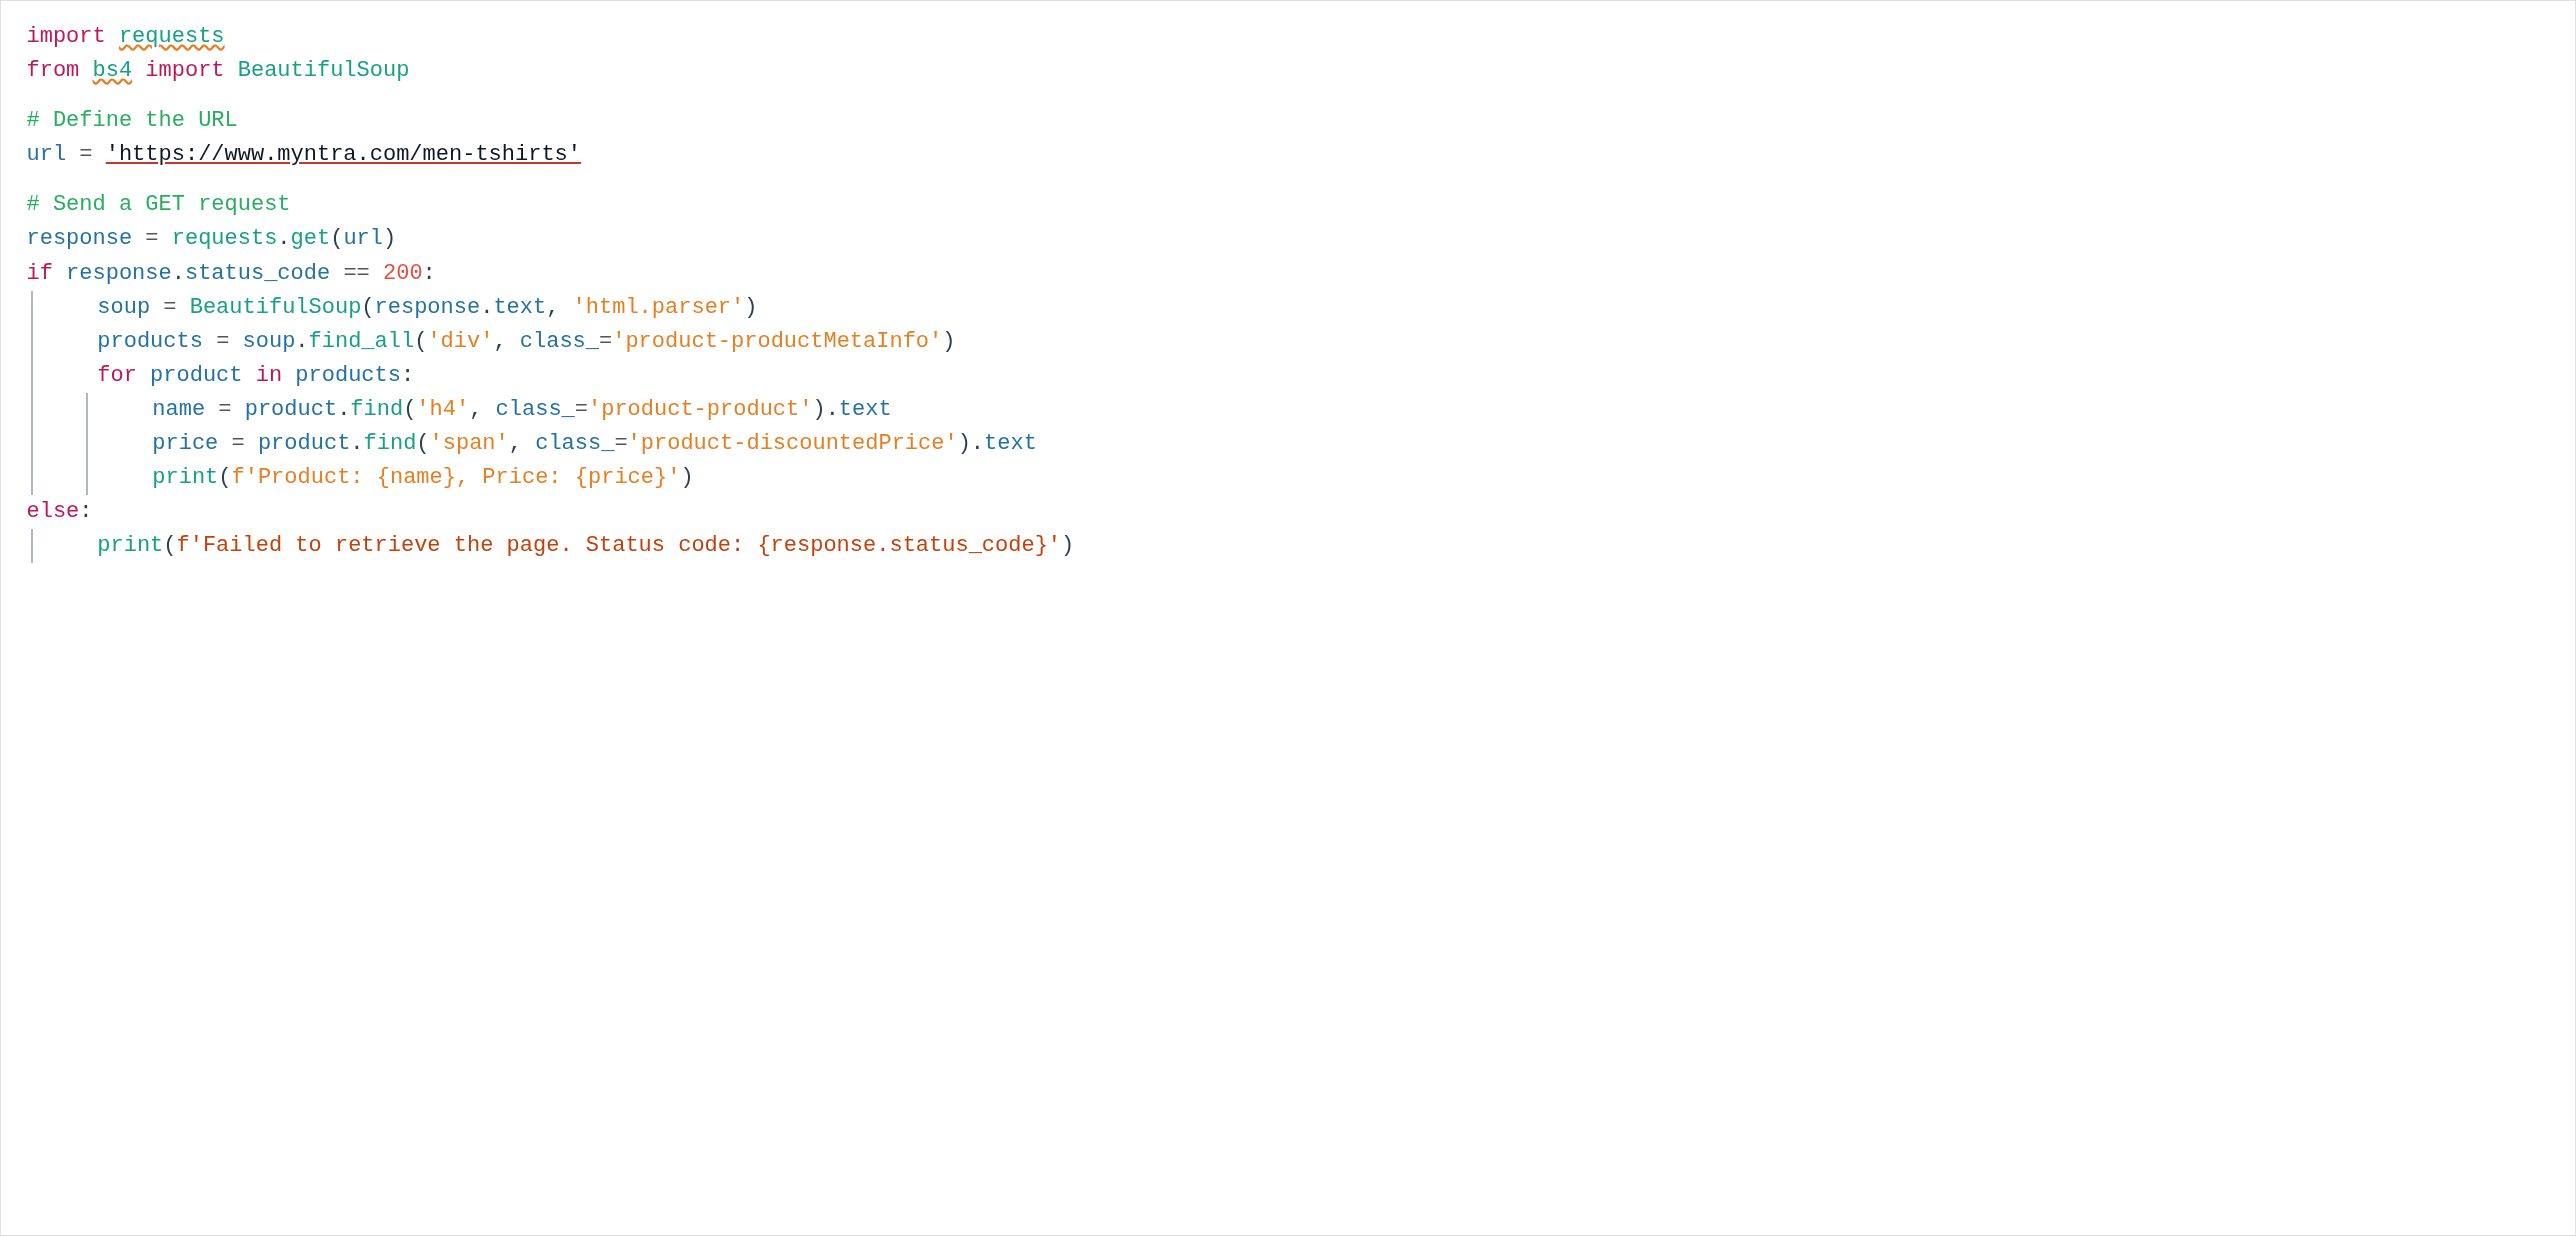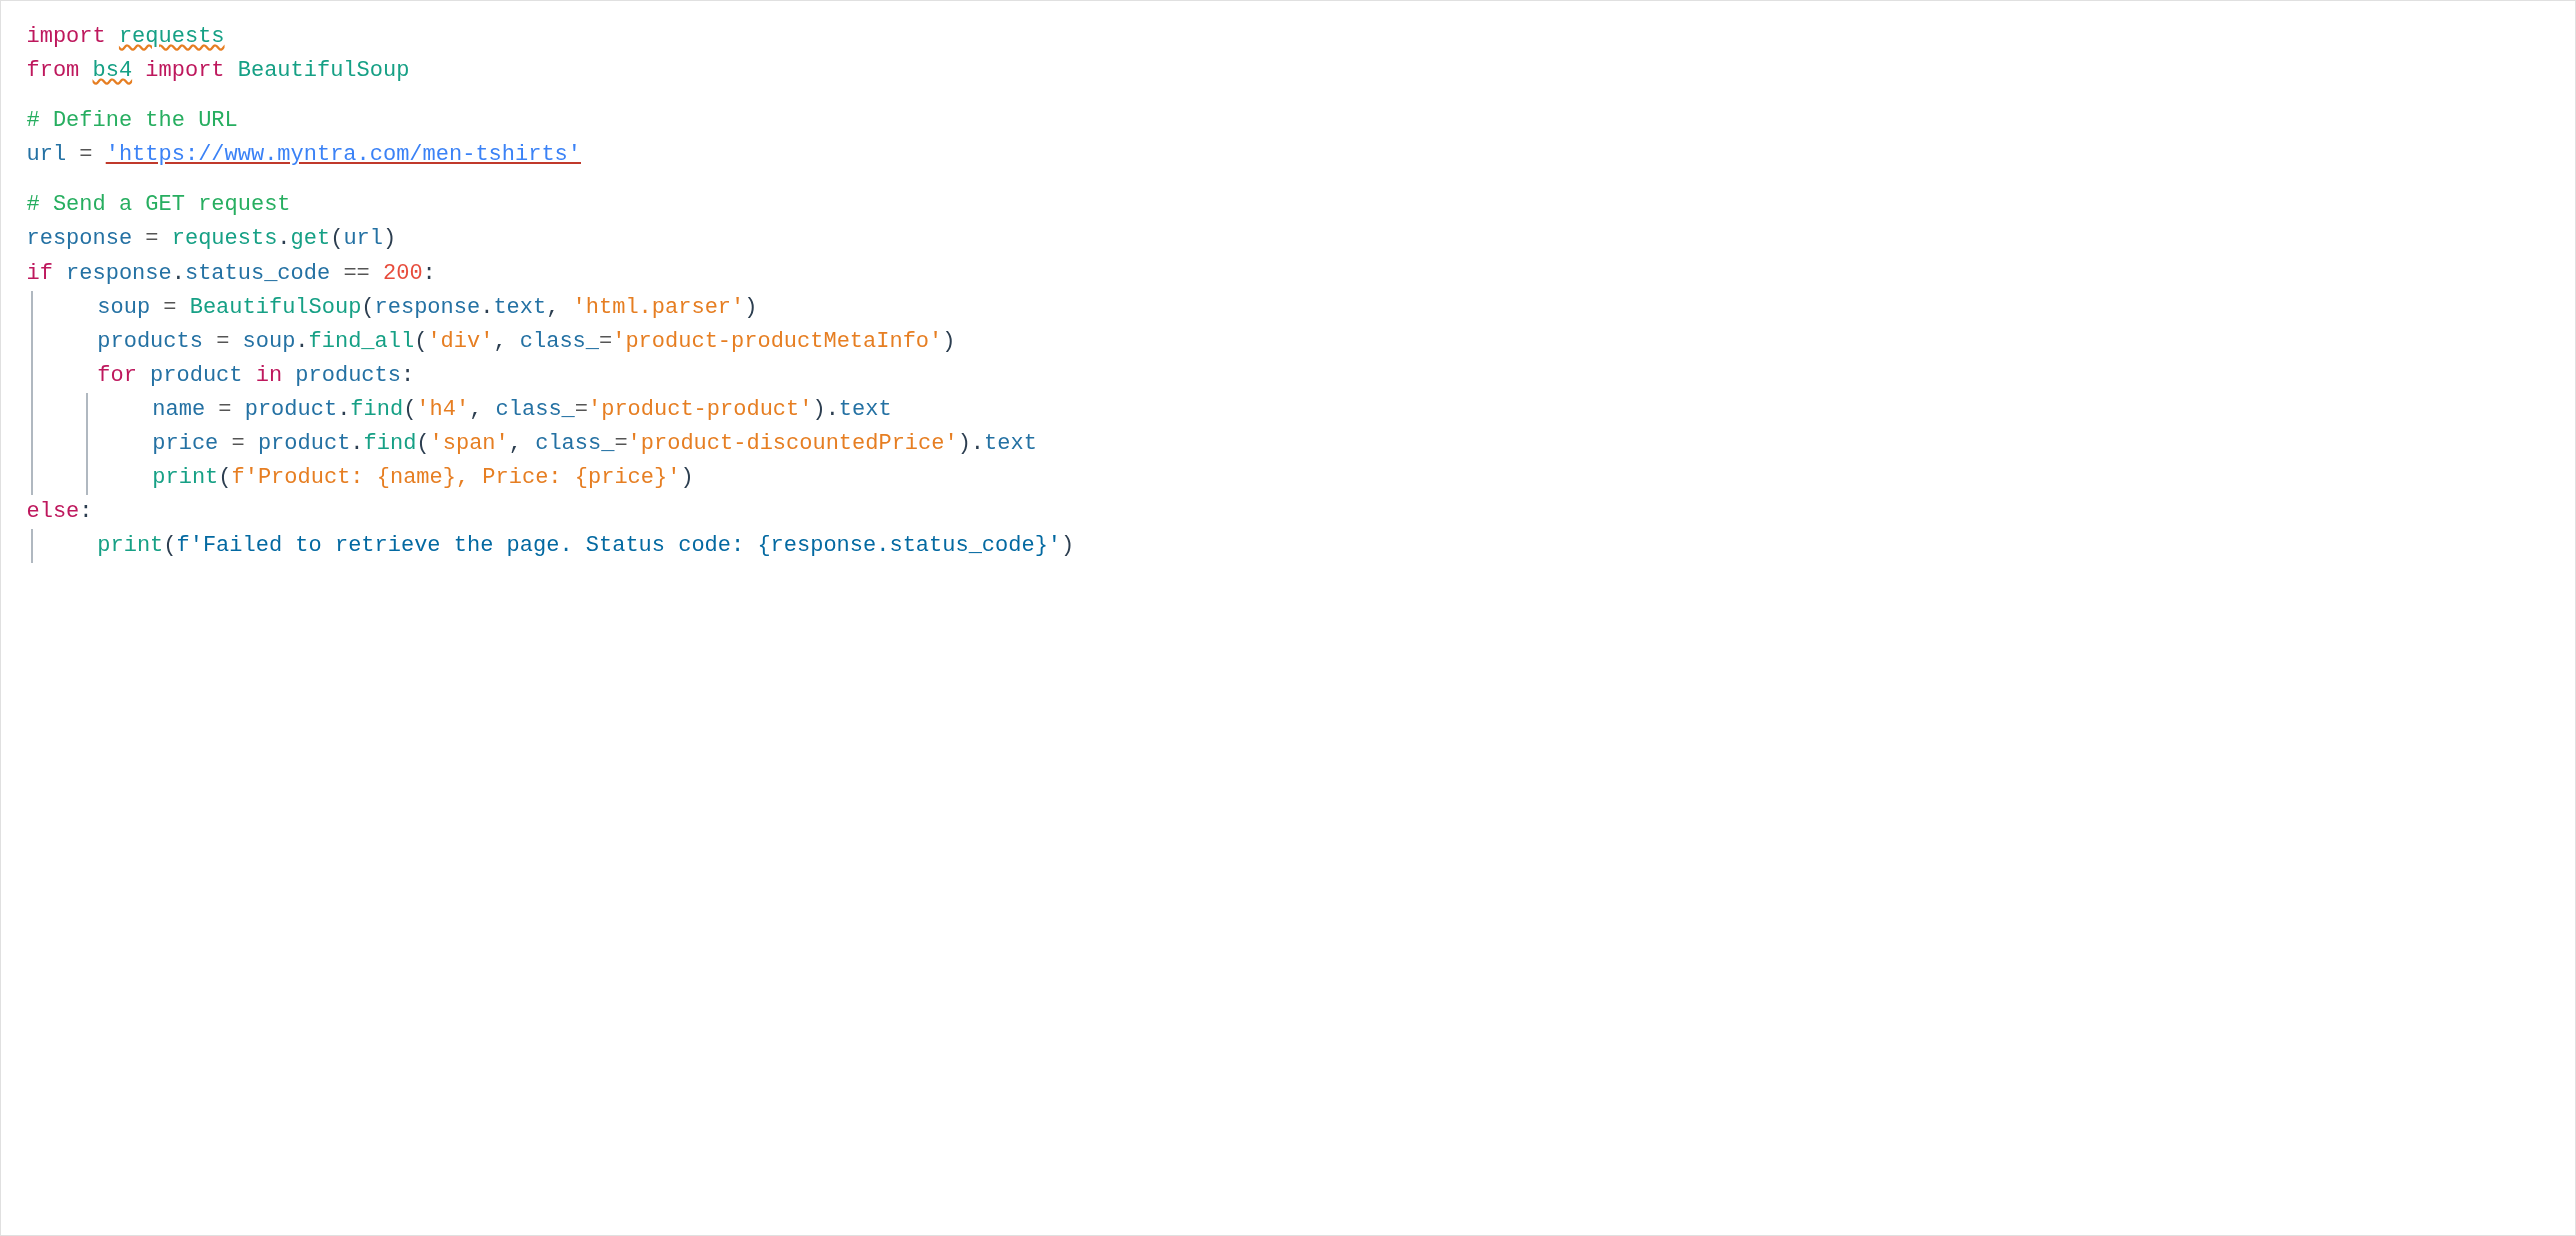--- a/index.html
+++ b/index.html
@@ -32,27 +32,27 @@
 
     .indent-1 {
       padding-left: 64px;
     }
 
     
     .kw-purple   { color: #be185d; } 
     .name-teal   { color: #16a085; } 
     .name-blue   { color: #2471a3; } 
     .str-orange  { color: #e67e22; } 
-    .str-red     { color: #0369a1; } 
+    .str-red     { color: #c2410c; } 
     .comment     { color: #27ae60; margin-top: 16px; } 
     .op          { color: #555555; } 
     .num         { color: #e74c3c; } 
     .plain       { color: #2c3e50; } 
     .underline-squiggle { text-decoration: underline wavy #e67e22; }
-    .url-red { color: #3b82f6; text-decoration: underline #c0392b; }
+    .url-red { color: #0f172a; text-decoration: underline #c0392b; }
   </style>
 </head>
 <body>
 
 <div class="code-container">
 
   <div class="code-line">
     <span class="kw-purple">import</span><span class="plain"> </span><span class="name-teal underline-squiggle">requests</span>
   </div>
 

